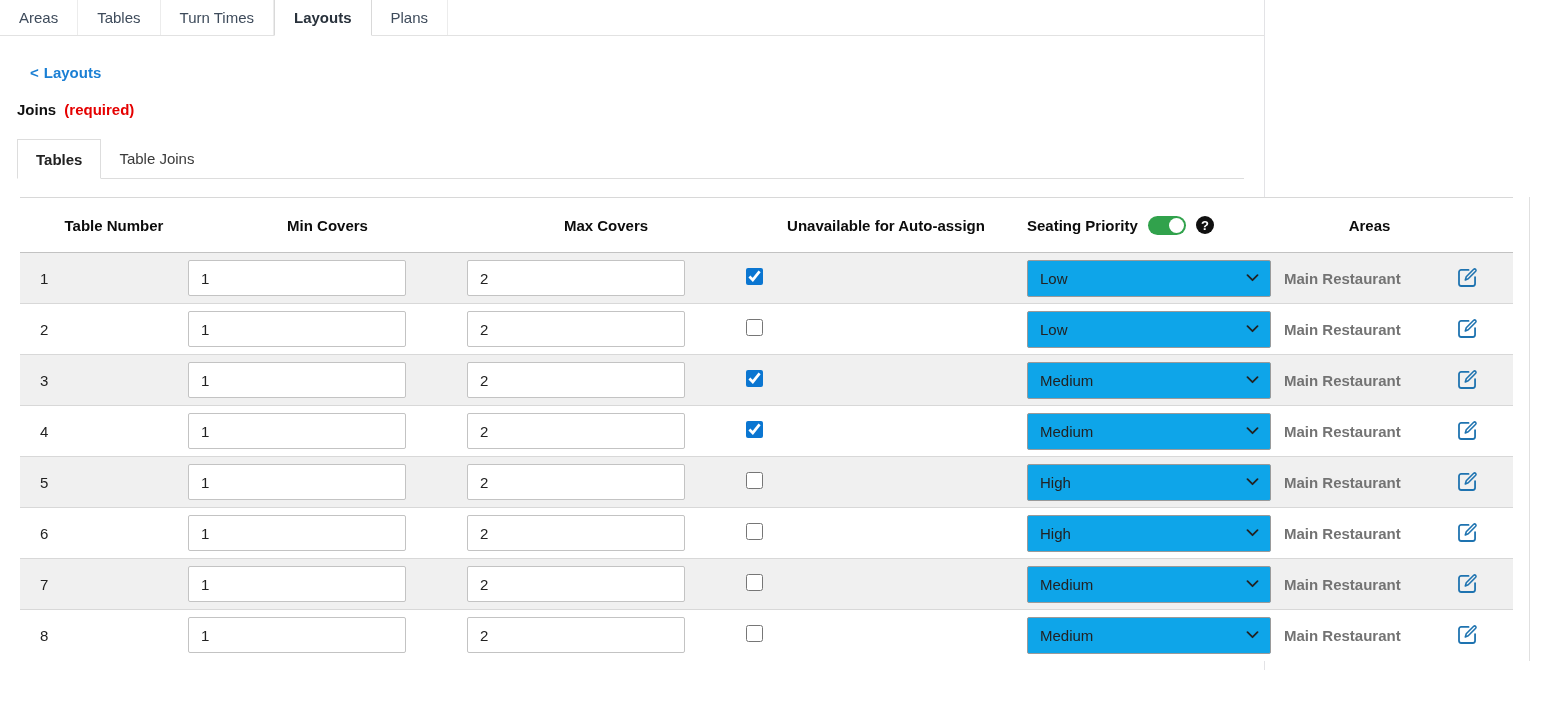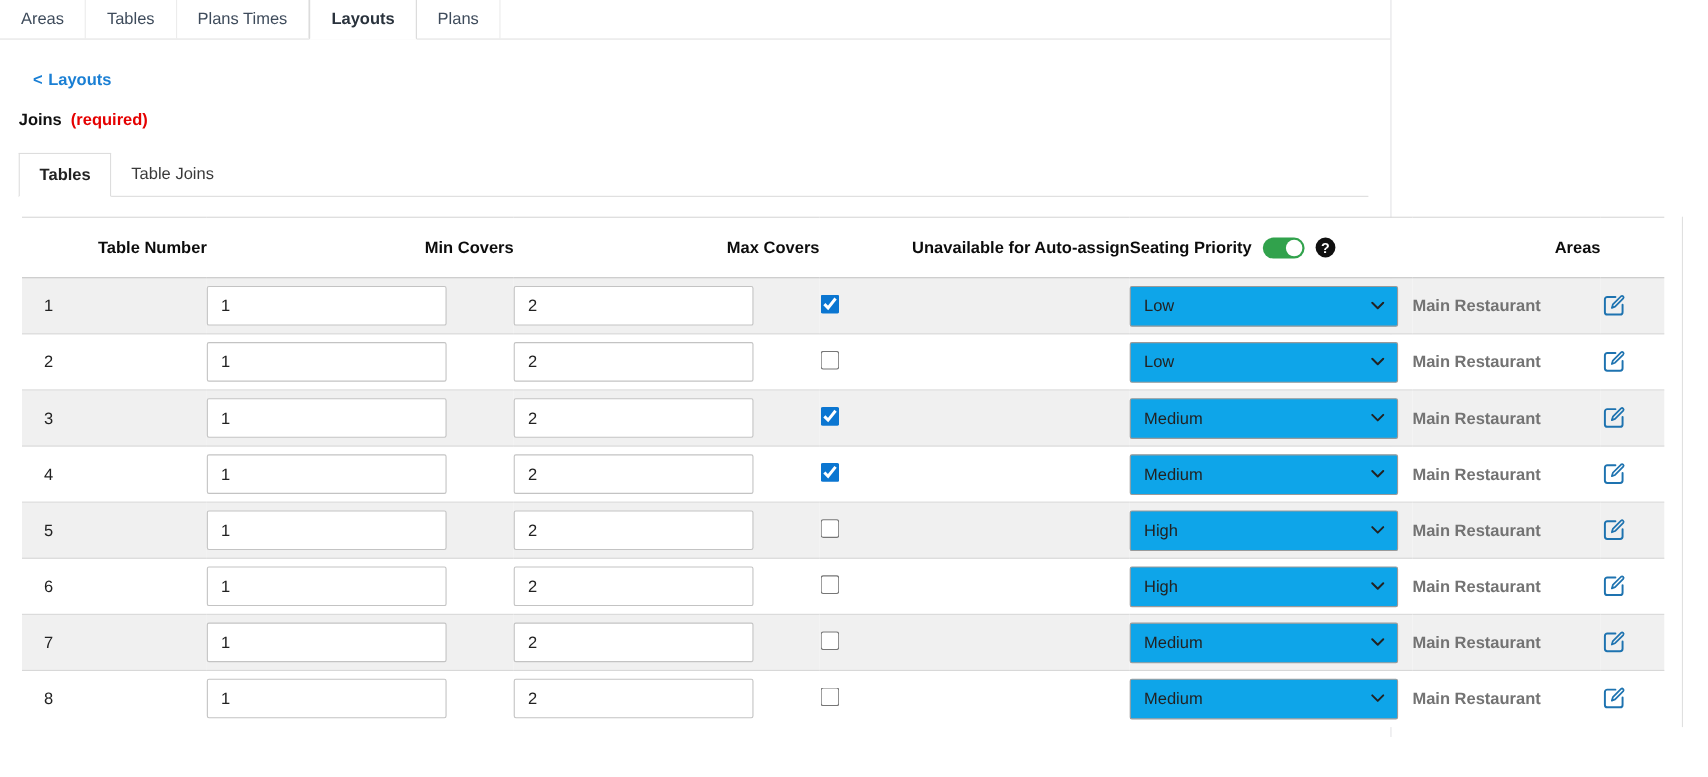--- a/index.html
+++ b/index.html
@@ -41,21 +41,21 @@
   .subtab { display: flex; align-items: center; padding: 0 18px; font-size: 15px; color: #3a3a3a; cursor: pointer; }
   .subtab.active {
     font-weight: bold; color: #222; background: #fff;
     border: 1px solid #ddd; border-bottom: 1px solid #fff; margin-bottom: -1px;
   }
 
   
   .table-wrap { margin-top: 18px; width: 1513px; border-right: 1px solid #e0e0e0; }
   table { border-collapse: collapse; table-layout: fixed; width: 1493px; margin-left: 3px; border-top: 1px solid #d8d8d8; }
   thead th {
-    text-align: right; font-size: 15px; font-weight: bold; color: #0c0c0c;
+    text-align: center; font-size: 15px; font-weight: bold; color: #0c0c0c;
     height: 55px; vertical-align: middle; border-bottom: 1px solid #c2c2c2; background: #fff;
   }
   th.c1, td.c1 { padding-left: 20px; }
   tbody tr { height: 51px; border-top: 1px solid #d8d8d8; }
   tbody tr.odd  { background: #f0f0f0; }
   tbody tr.even { background: #ffffff; }
   td { vertical-align: middle; font-size: 15px; color: #222; }
 
   .covers-input {
     width: 218px; height: 36px; border: 1px solid #c3c3c3; border-radius: 2px; background: #fff;
@@ -86,21 +86,21 @@
   }
 </style>
 </head>
 <body>
 
 <div class="card">
 
   <div class="tabbar">
     <div class="tab">Areas</div>
     <div class="tab">Tables</div>
-    <div class="tab">Plans Times</div>
+    <div class="tab">Turn Times</div>
     <div class="tab active">Layouts</div>
     <div class="tab">Plans</div>
   </div>
 
   <div class="content">
 
     <a class="back-link">
       <span class="chev">&lt;</span>
       <span>Layouts</span>
     </a>

